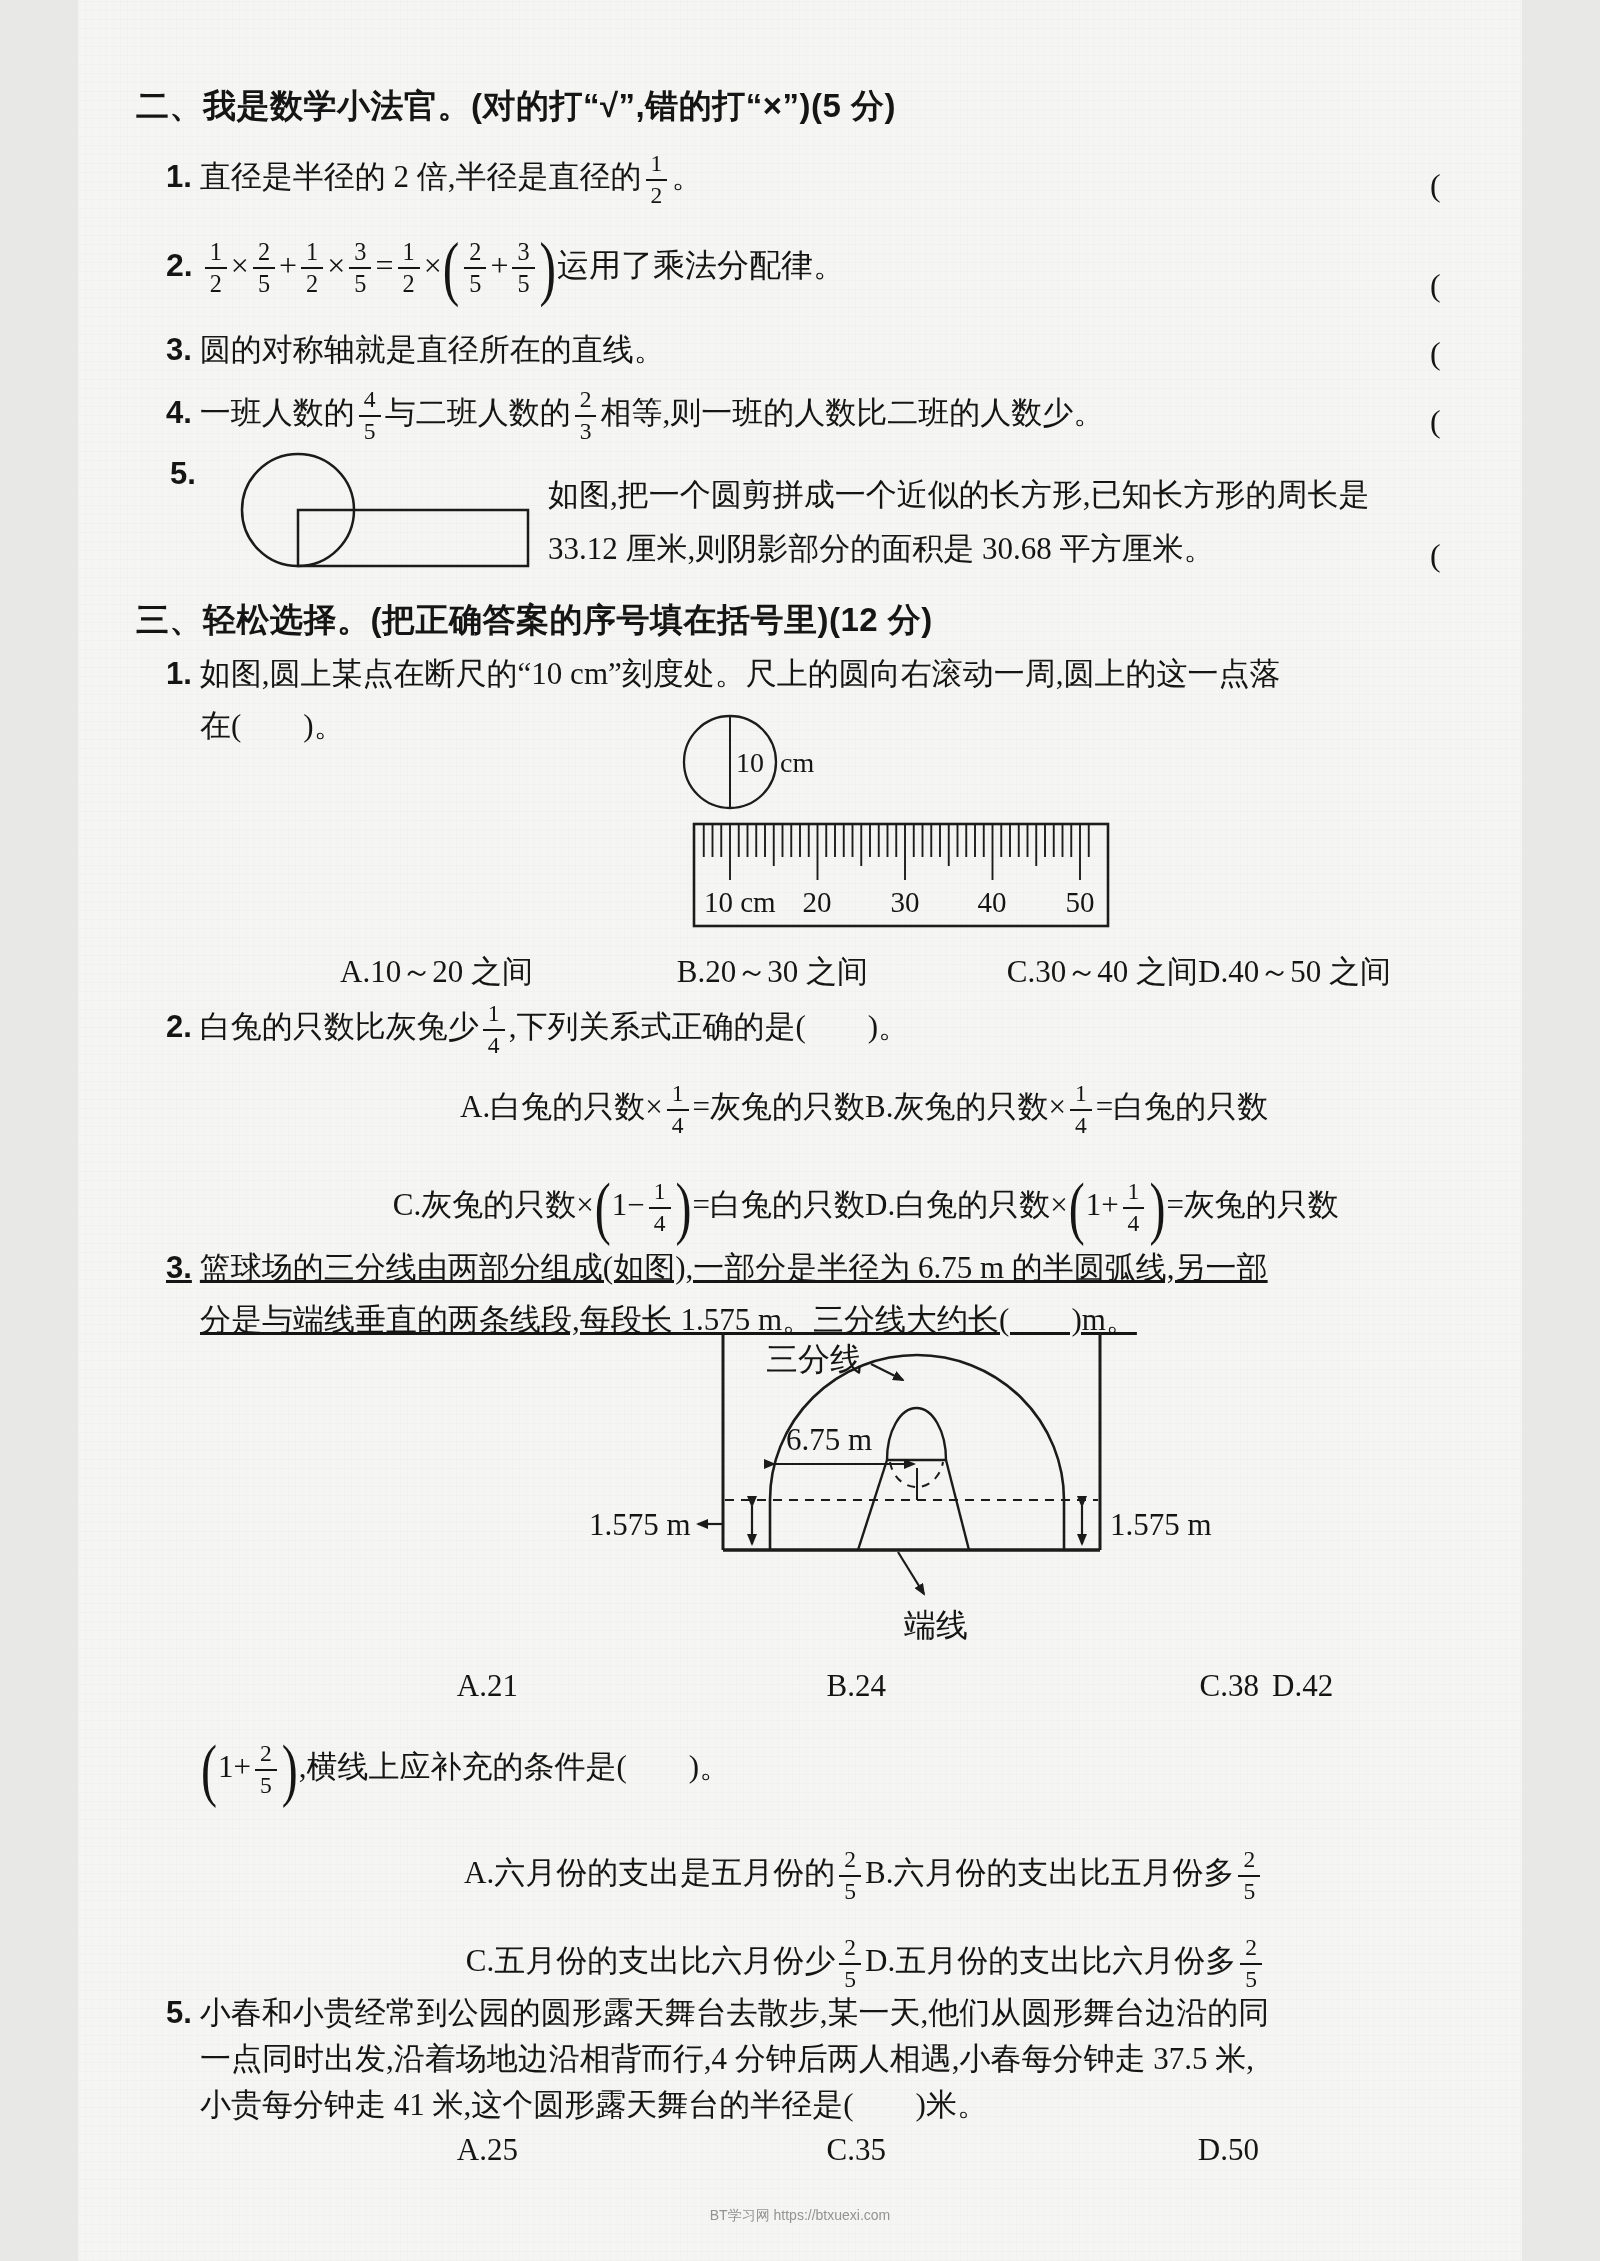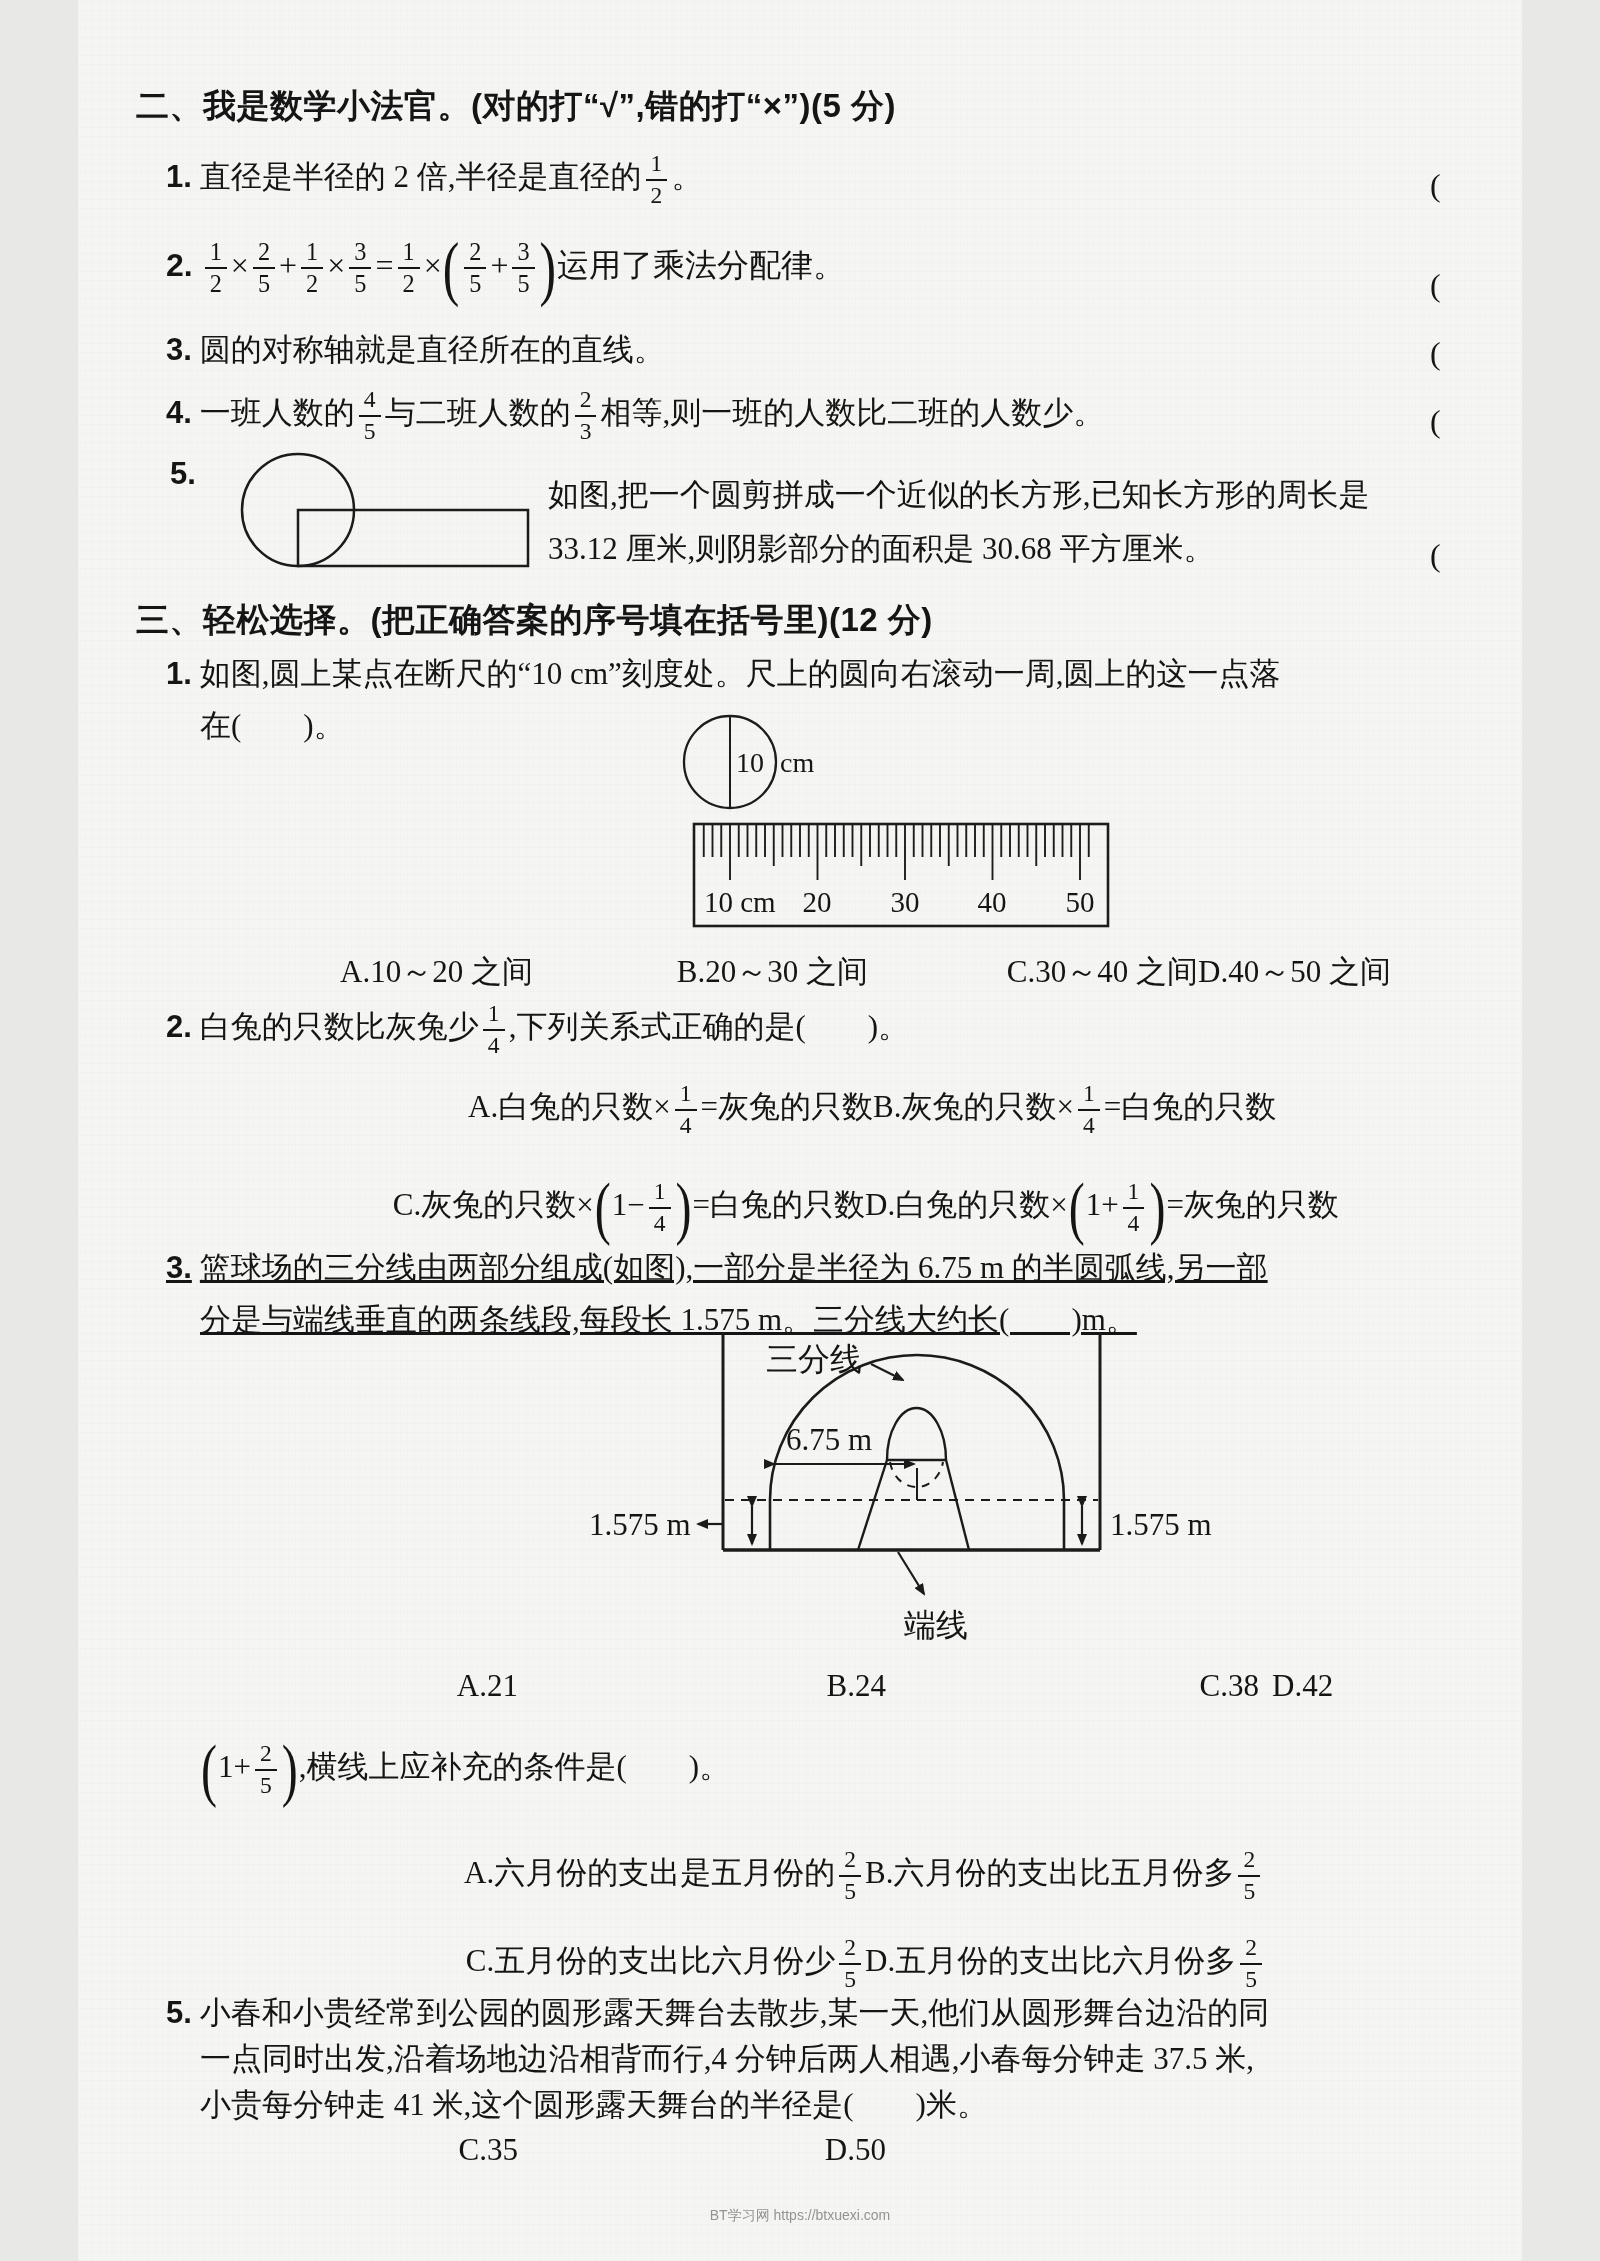--- a/index.html
+++ b/index.html
@@ -188,21 +188,21 @@
     <span>D.40～50 之间</span>
   </div>
 
   <div class="abs" style="left:88px;top:1002px;">
     <span class="qno">2.</span><span>白兔的只数比灰兔少</span><span class="frac">
         <span class="fn">1</span>
         <span class="fd">4</span>
       </span><span>,下列关系式正确的是(　　)。</span>
   </div>
 
-  <div class="optrow two" style="left:123px;top:1082px;">
+  <div class="optrow two" style="left:115px;top:1082px;">
     <span><span>A.白兔的只数×</span><span class="frac">
           <span class="fn">1</span>
           <span class="fd">4</span>
         </span><span>=灰兔的只数</span></span>
     <span><span>B.灰兔的只数×</span><span class="frac">
           <span class="fn">1</span>
           <span class="fd">4</span>
         </span><span>=白兔的只数</span></span>
   </div>
   <div class="optrow two" style="left:115px;top:1180px;">
@@ -290,19 +290,20 @@
         </span></span>
   </div>
 
   <div class="abs" style="left:88px;top:1990px;line-height:46px;">
     <div><span class="qno">5.</span><span>小春和小贵经常到公园的圆形露天舞台去散步,某一天,他们从圆形舞台边沿的同</span></div>
     <div style="padding-left:34px;">一点同时出发,沿着场地边沿相背而行,4 分钟后两人相遇,小春每分钟走 37.5 米,</div>
     <div style="padding-left:34px;">小贵每分钟走 41 米,这个圆形露天舞台的半径是(　　)米。</div>
   </div>
 
   <div class="optrow four34" style="left:115px;top:2128px;">
+    <span>A.25</span>
     <span>C.35</span>
     <span>D.50</span>
   </div>
 
   <div class="footer" style="top:2205px;">BT学习网 https://btxuexi.com</div>
 
 </div>
 
 </body></html>

